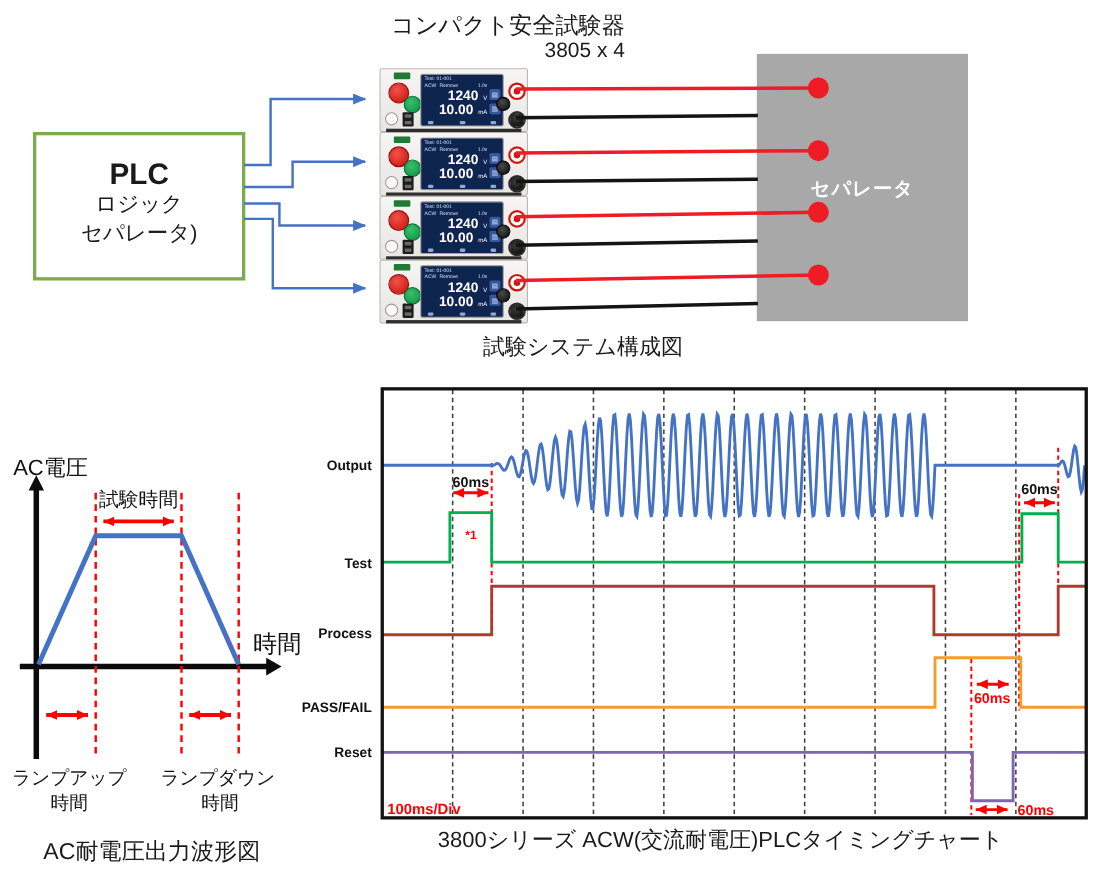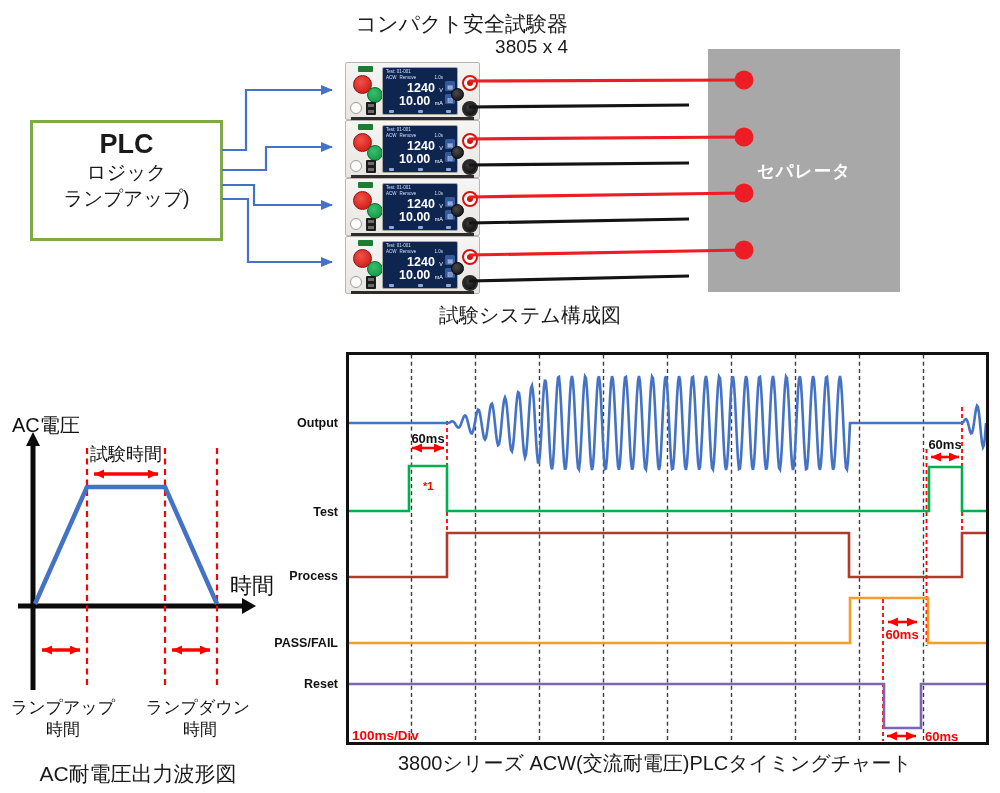--- a/index.html
+++ b/index.html
@@ -4,25 +4,25 @@
 <style>
   html,body{margin:0;padding:0;}
   body{width:1000px;height:793px;position:relative;background:#fff;overflow:hidden;
        font-family:"Liberation Sans","DejaVu Sans",sans-serif;color:#1a1a1a;}
   .abs{position:absolute;}
   
   #top-title{left:298px;top:12px;width:270px;text-align:right;z-index:6;line-height:1.15;}
   #top-title .l1{font-size:21px;}
   #top-title .l2{font-size:19px;}
   #plc-box{left:30px;top:120px;width:187px;height:111px;border:3px solid var(--plc-green);
-           background:#fff;z-index:2;text-align:center;padding-top:4px;}
+           background:#fff;z-index:2;text-align:center;padding-top:18px;}
   #plc-box .plc-t{font-size:27px;font-weight:bold;margin-top:2px;}
   #plc-box .plc-s{font-size:19.5px;line-height:1.33;}
   #separator{left:688px;top:49px;width:192px;height:243px;background:var(--separator-gray);
-             z-index:1;display:flex;align-items:center;justify-content:center;margin-left:20px;}
+             z-index:1;display:flex;align-items:center;justify-content:center;}
   #separator .sep-label{color:#fff;font-weight:bold;font-size:17.5px;letter-spacing:1px;}
   #cap-system{left:330px;top:302px;width:400px;text-align:center;font-size:20px;z-index:6;}
   
   #testers{z-index:4;}
   .tester{position:absolute;left:345px;width:133px;height:56px;z-index:4;
           background:linear-gradient(#f6f5f3,#e8e6e3);border:1px solid #b9b6b2;border-radius:2px;}
   .t-badge{position:absolute;left:12px;top:3px;width:15px;height:6px;background:#1f7a33;border-radius:1px;}
   .t-btn{position:absolute;border-radius:50%;}
   .t-red{left:7px;top:12px;width:17px;height:17px;background:radial-gradient(circle at 40% 35%,#f4524a,#c3110b);border:1.5px solid #8e0f0b;}
   .t-green{left:21px;top:24px;width:14px;height:14px;background:radial-gradient(circle at 40% 35%,#38c06c,#0a8f40);border:1.5px solid #076b30;}
@@ -82,21 +82,21 @@
 <body>
 
 <div class="abs" id="top-title">
   <div class="l1">コンパクト安全試験器</div>
   <div class="l2">3805 x 4</div>
 </div>
 
 <div class="abs" id="plc-box">
   <div class="plc-t">PLC</div>
   <div class="plc-s">ロジック</div>
-  <div class="plc-s">ランプアップ)</div>
+  <div class="plc-s">セパレータ)</div>
 </div>
 
 <div class="abs" id="separator">
   <span class="sep-label">セパレータ</span>
 </div>
 
 <div id="testers">
     <div class="tester" style="top: 62px;">
     <div class="t-badge"></div>
     <div class="t-btn t-red"></div>

